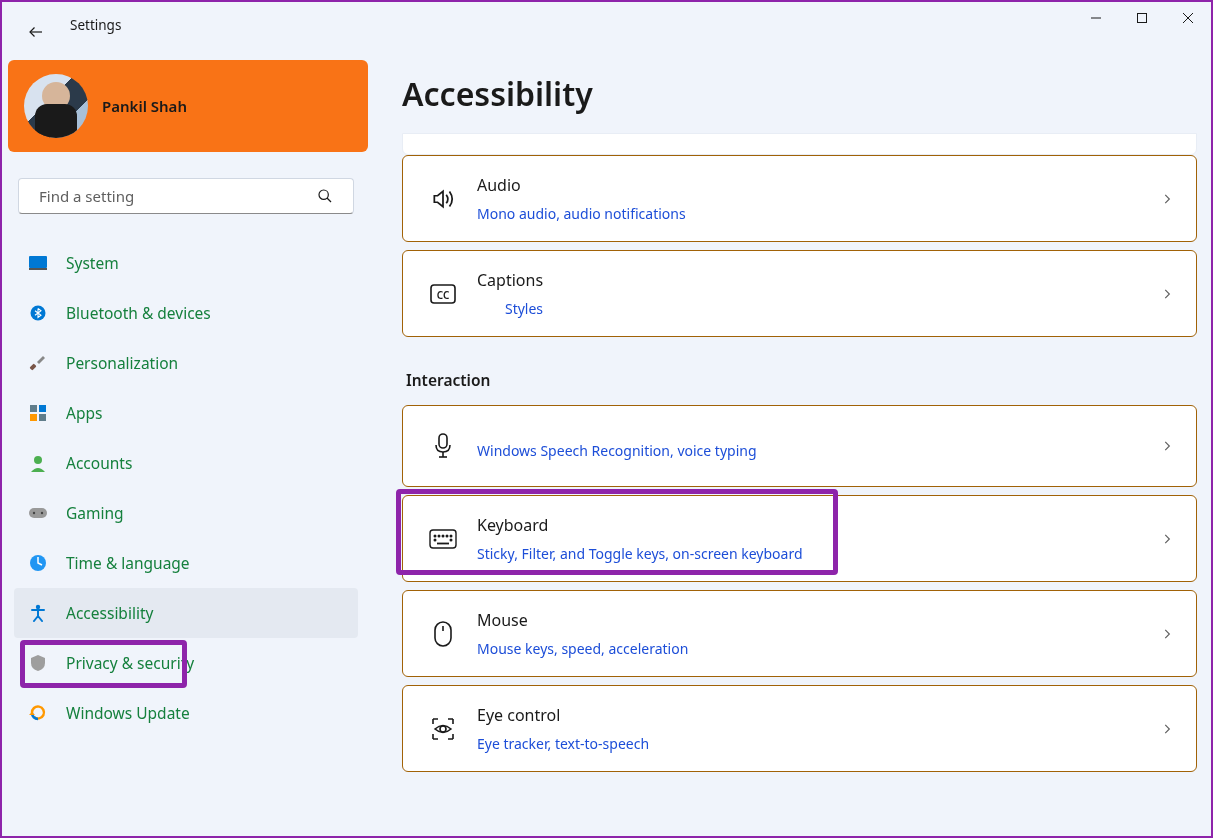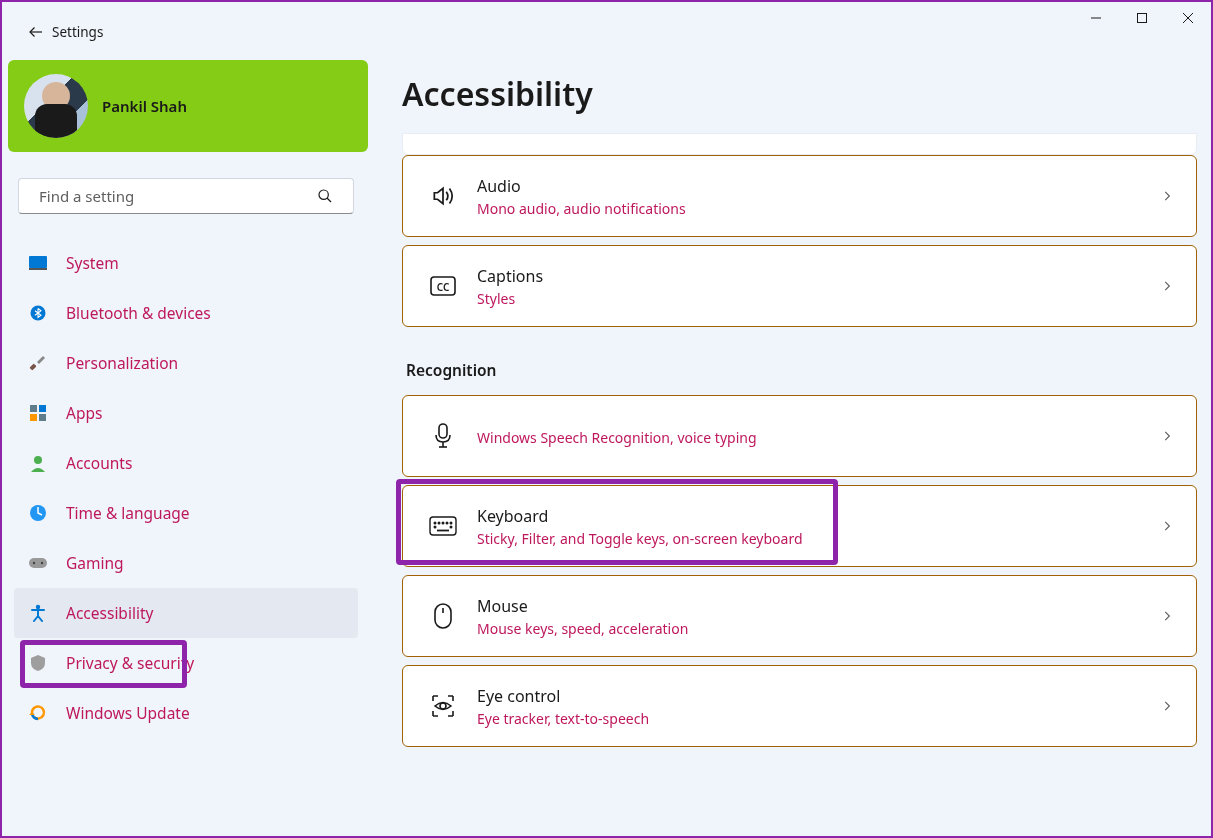--- a/index.html
+++ b/index.html
@@ -25,21 +25,21 @@
     align-items: center;
     justify-content: center;
     color: #1a1a1a;
     font-size: 14px;
   }
   .header-row {
     position: absolute;
     top: 14px;
     left: 18px;
     display: flex;
-    align-items: center;
+    gap: 18px;
   }
   .back-btn {
     width: 32px;
     height: 32px;
     display: flex;
     align-items: center;
     justify-content: center;
     border-radius: 4px;
   }
   .app-title {
@@ -49,21 +49,21 @@
   .sidebar {
     position: absolute;
     top: 58px;
     left: 6px;
     width: 360px;
   }
   .user-card {
     display: flex;
     align-items: center;
     gap: 14px;
-    background: #84cc16;
+    background: #f97316;
     border-radius: 6px;
     padding: 14px 16px;
   }
   .user-avatar {
     width: 64px;
     height: 64px;
     border-radius: 50%;
     background: linear-gradient(135deg, #d8e2ef 40%, #2b3a4a 40%, #2b3a4a 70%, #a8c0d8 70%);
     position: relative;
     overflow: hidden;
@@ -120,21 +120,21 @@
     margin-left: 6px;
     margin-right: 10px;
   }
   .nav-item {
     display: flex;
     align-items: center;
     gap: 18px;
     padding: 12px 14px;
     border-radius: 4px;
     font-size: 15.5px;
-    color: #be185d;
+    color: #15803d;
     cursor: default;
     position: relative;
     height: 50px;
   }
   .nav-item.selected {
     background: #e4e9f1;
   }
   .nav-item .nav-icon {
     width: 20px;
     height: 20px;
@@ -190,22 +190,23 @@
     color: #1a1a1a;
     margin-right: 14px;
   }
   .card-text .card-title {
     font-size: 16px;
     color: #1a1a1a;
     font-weight: 400;
   }
   .card-text .card-sub {
     font-size: 14px;
-    color: #be185d;
-    margin-top: 2px;
+    color: #1d4ed8;
+    margin-top: 8px;
+    text-align: right;
   }
   .card-chevron {
     position: absolute;
     right: 22px;
     top: 50%;
     transform: translateY(-50%);
     color: #5f5f5f;
   }
   
   .nav-highlight {
@@ -323,37 +324,37 @@
         <svg width="18" height="18" viewBox="0 0 18 18">
             <circle cx="9" cy="6" r="4" fill="#4caf50"></circle>
             <path d="M2 18 Q9 10 16 18 Z" fill="#4caf50"></path>
           </svg>
       </span>
       <span>Accounts</span>
     </div>
 
     <div class="nav-item">
       <span class="nav-icon">
-        <svg width="18" height="18" viewBox="0 0 18 18">
-            <circle cx="9" cy="9" r="8" fill="#2196f3"></circle>
-            <path d="M9 3 V9 L13 11" stroke="#fff" stroke-width="1.5" fill="none"></path>
-          </svg>
-      </span>
-      <span>Time &amp; language</span>
-    </div>
-
-    <div class="nav-item">
-      <span class="nav-icon">
         <svg width="20" height="14" viewBox="0 0 20 14">
             <rect x="1" y="2" width="18" height="10" rx="5" fill="#999"></rect>
             <circle cx="6" cy="7" r="1.2" fill="#444"></circle>
             <circle cx="14" cy="7" r="1.2" fill="#444"></circle>
           </svg>
       </span>
       <span>Gaming</span>
+    </div>
+
+    <div class="nav-item">
+      <span class="nav-icon">
+        <svg width="18" height="18" viewBox="0 0 18 18">
+            <circle cx="9" cy="9" r="8" fill="#2196f3"></circle>
+            <path d="M9 3 V9 L13 11" stroke="#fff" stroke-width="1.5" fill="none"></path>
+          </svg>
+      </span>
+      <span>Time &amp; language</span>
     </div>
 
     <div class="nav-item selected" style="position:relative;">
       <span class="nav-icon">
         <svg width="18" height="18" viewBox="0 0 18 18">
             <circle cx="9" cy="3" r="2.2" fill="#0078d4"></circle>
             <path d="M3 6 L15 6 M9 6 V12 M9 12 L5 17 M9 12 L13 17" stroke="#0078d4" stroke-width="2" stroke-linecap="round"></path>
           </svg>
       </span>
       <span>Accessibility</span>
@@ -420,21 +421,21 @@
       <div class="card-title">Captions</div>
       <div class="card-sub">Styles</div>
     </div>
     <span class="card-chevron">
       <svg width="14" height="14" viewBox="0 0 24 24" fill="none" stroke="#5f5f5f" stroke-width="2">
           <polyline points="9,5 16,12 9,19"></polyline>
         </svg>
     </span>
   </div>
 
-  <div class="section-header">Recognition</div>
+  <div class="section-header">Interaction</div>
 
   <div class="card">
     <div class="card-icon">
       <svg width="20" height="26" viewBox="0 0 20 26" fill="none" stroke="#1a1a1a" stroke-width="1.6">
           <rect x="6" y="1" width="8" height="14" rx="4"></rect>
           <path d="M3 12 Q3 19 10 19 Q17 19 17 12"></path>
           <line x1="10" y1="19" x2="10" y2="24"></line>
           <line x1="6" y1="24" x2="14" y2="24"></line>
         </svg>
     </div>

